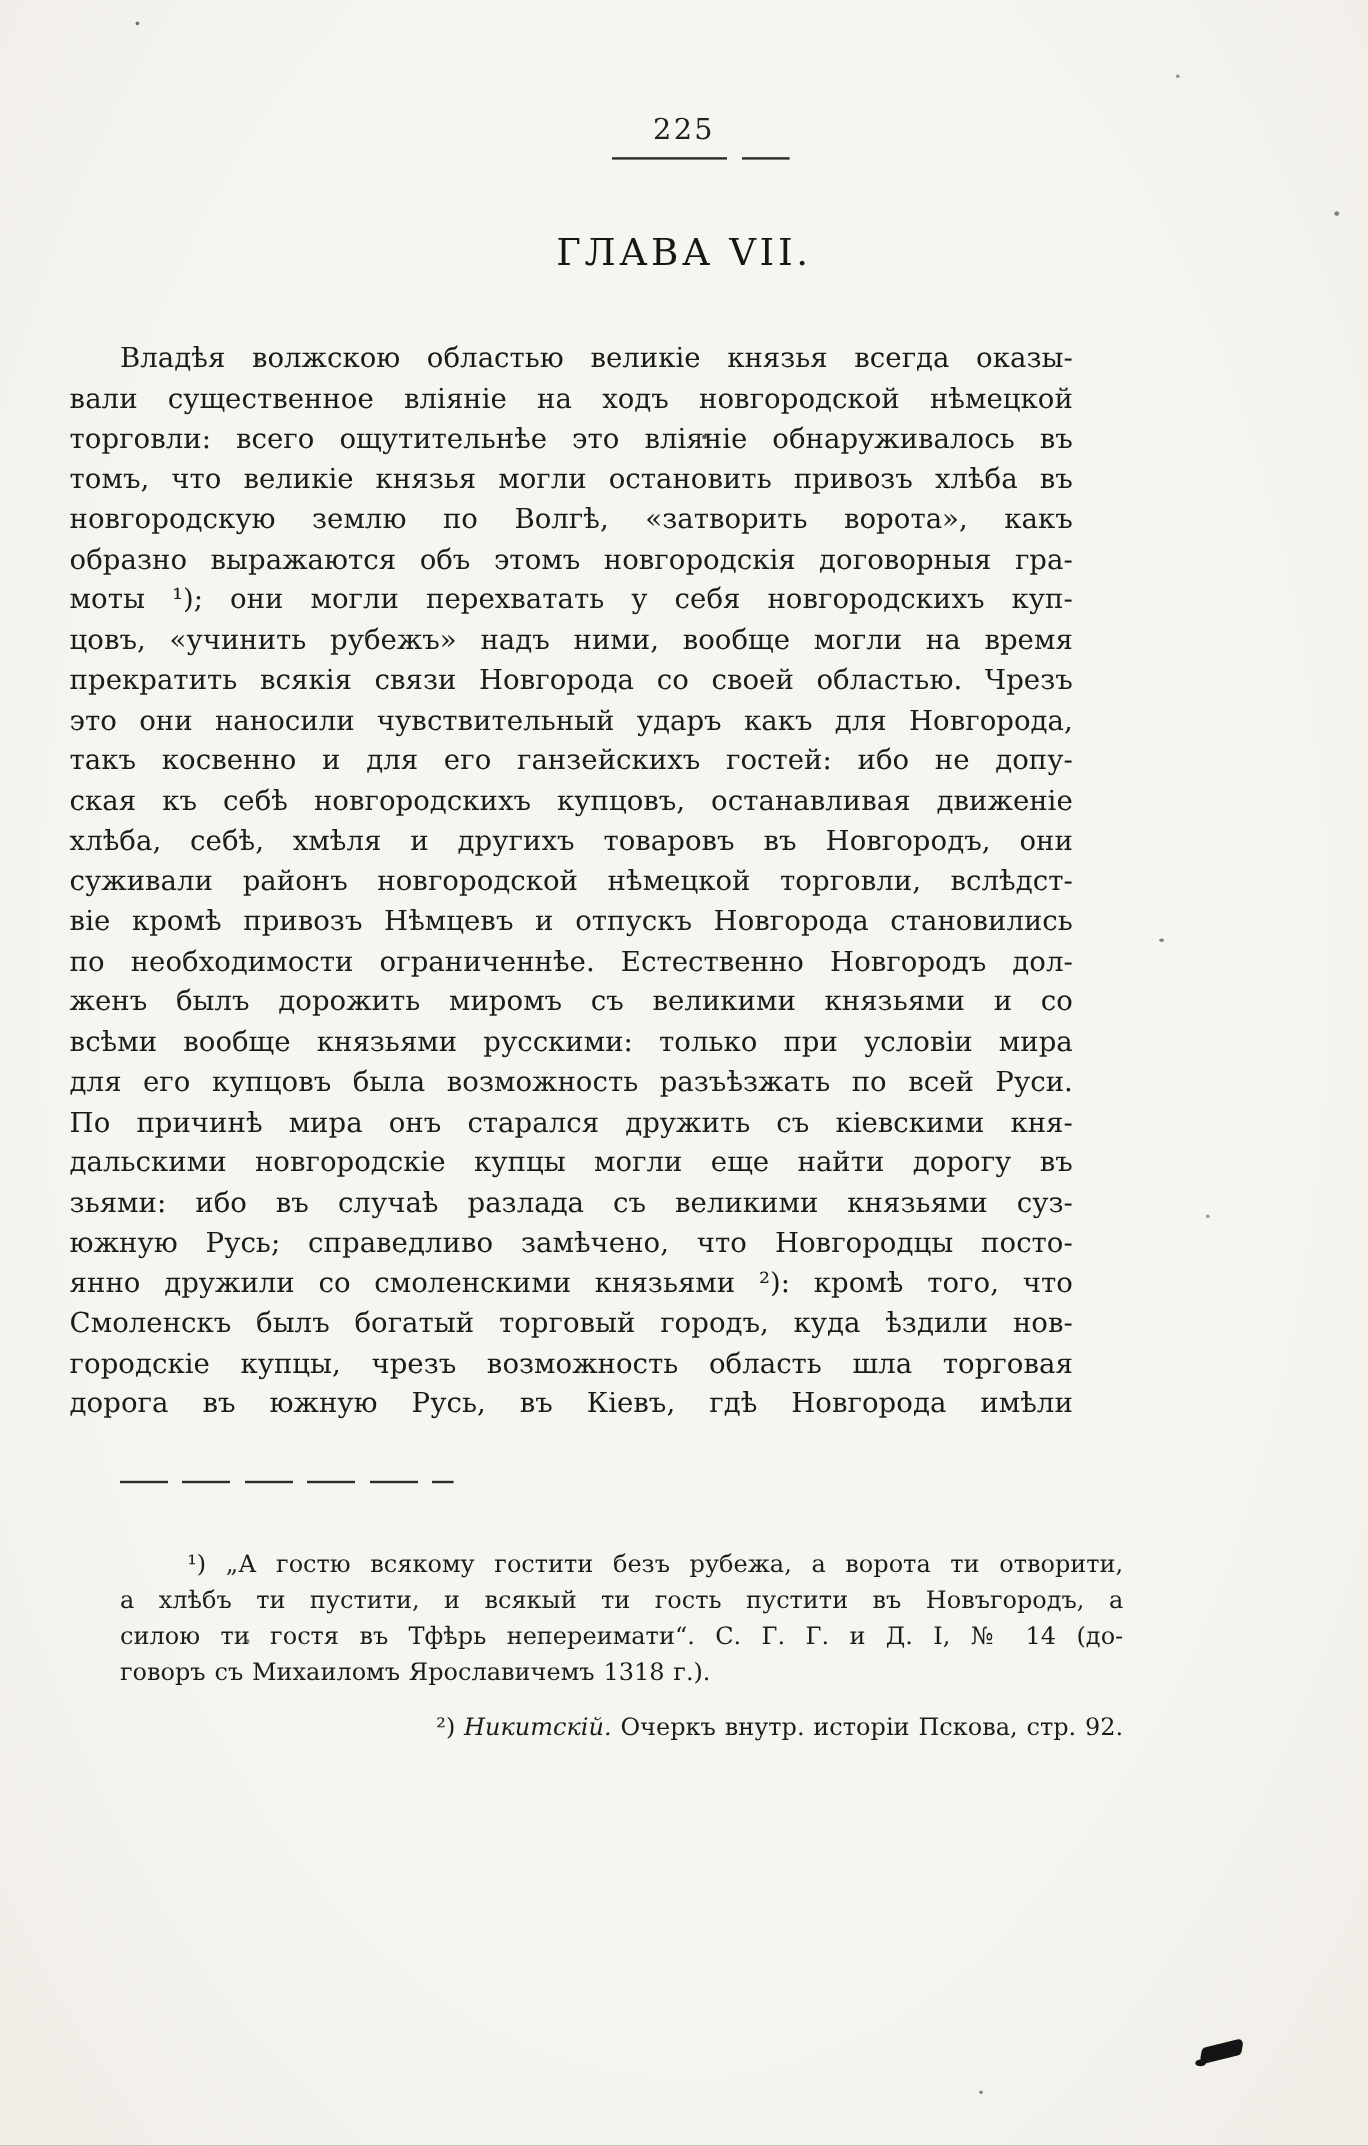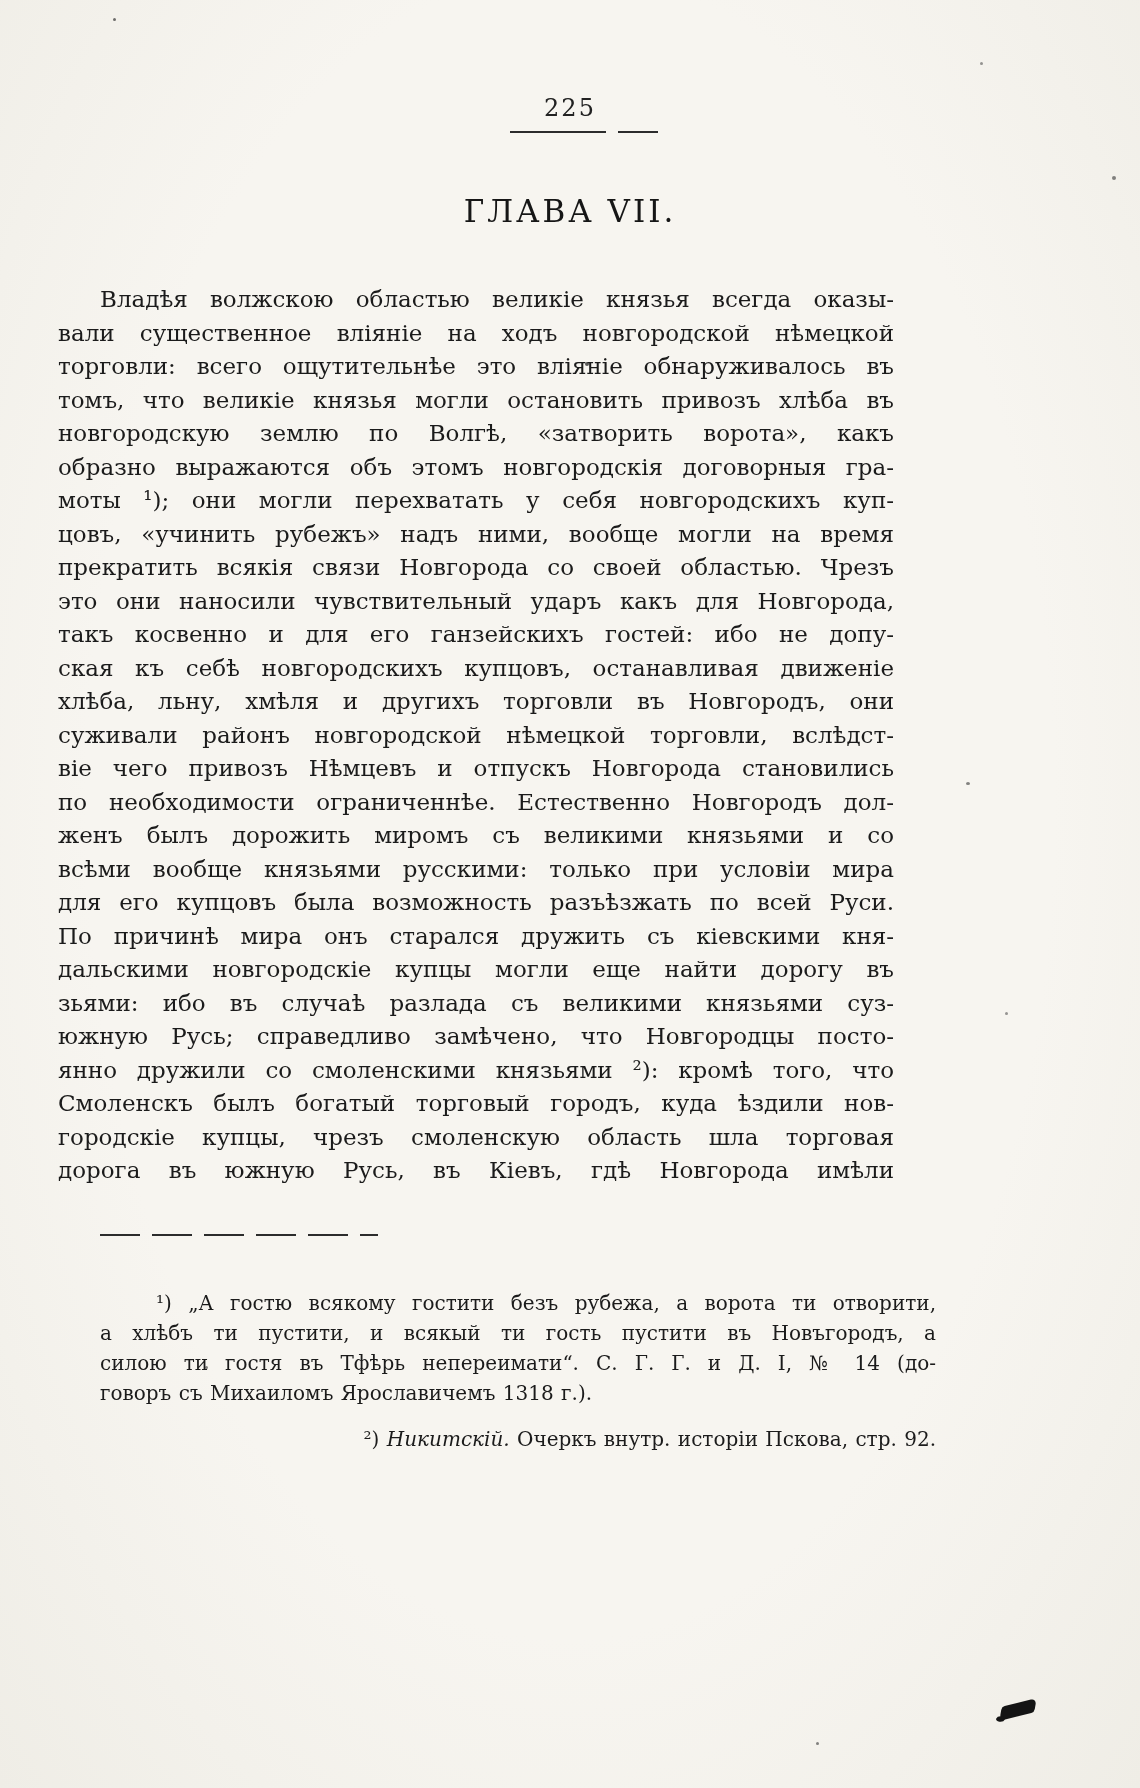--- a/index.html
+++ b/index.html
@@ -97,34 +97,34 @@
       <div class="line">торговли: всего ощутительнѣе это вліяніе обнаруживалось въ</div>
       <div class="line">томъ, что великіе князья могли остановить привозъ хлѣба въ</div>
       <div class="line">новгородскую землю по Волгѣ, «затворить ворота», какъ</div>
       <div class="line">образно выражаются объ этомъ новгородскія договорныя гра-</div>
       <div class="line">моты ¹); они могли перехватать у себя новгородскихъ куп-</div>
       <div class="line">цовъ, «учинить рубежъ» надъ ними, вообще могли на время</div>
       <div class="line">прекратить всякія связи Новгорода со своей областью. Чрезъ</div>
       <div class="line">это они наносили чувствительный ударъ какъ для Новгорода,</div>
       <div class="line">такъ косвенно и для его ганзейскихъ гостей: ибо не допу-</div>
       <div class="line">ская къ себѣ новгородскихъ купцовъ, останавливая движеніе</div>
-      <div class="line">хлѣба, льну, хмѣля и другихъ торговли въ Новгородъ, они</div>
+      <div class="line">хлѣба, себѣ, хмѣля и другихъ товаровъ въ Новгородъ, они</div>
       <div class="line">суживали районъ новгородской нѣмецкой торговли, вслѣдст-</div>
-      <div class="line">віе чего привозъ Нѣмцевъ и отпускъ Новгорода становились</div>
+      <div class="line">віе кромѣ привозъ Нѣмцевъ и отпускъ Новгорода становились</div>
       <div class="line">по необходимости ограниченнѣе. Естественно Новгородъ дол-</div>
       <div class="line">женъ былъ дорожить миромъ съ великими князьями и со</div>
       <div class="line">всѣми вообще князьями русскими: только при условіи мира</div>
       <div class="line">для его купцовъ была возможность разъѣзжать по всей Руси.</div>
       <div class="line">По причинѣ мира онъ старался дружить съ кіевскими кня-</div>
       <div class="line">дальскими новгородскіе купцы могли еще найти дорогу въ</div>
       <div class="line">зьями: ибо въ случаѣ разлада съ великими князьями суз-</div>
       <div class="line">южную Русь; справедливо замѣчено, что Новгородцы посто-</div>
       <div class="line">янно дружили со смоленскими князьями ²): кромѣ того, что</div>
       <div class="line">Смоленскъ былъ богатый торговый городъ, куда ѣздили нов-</div>
-      <div class="line">городскіе купцы, чрезъ смоленскую область шла торговая</div>
+      <div class="line">городскіе купцы, чрезъ возможность область шла торговая</div>
       <div class="line">дорога въ южную Русь, въ Кіевъ, гдѣ Новгорода имѣли</div>
     </div>
 
   <div class="footnote-sep"></div>
 
   <div class="footnotes">
     <div class="footnote">
         <div class="line">¹) „А гостю всякому гостити безъ рубежа, а ворота ти отворити,</div>
         <div class="line">а хлѣбъ ти пустити, и всякый ти гость пустити въ Новъгородъ, а</div>
         <div class="line">силою ти гостя въ Тфѣрь непереимати“. С. Г. Г. и Д. I, № 14 (до-</div>

